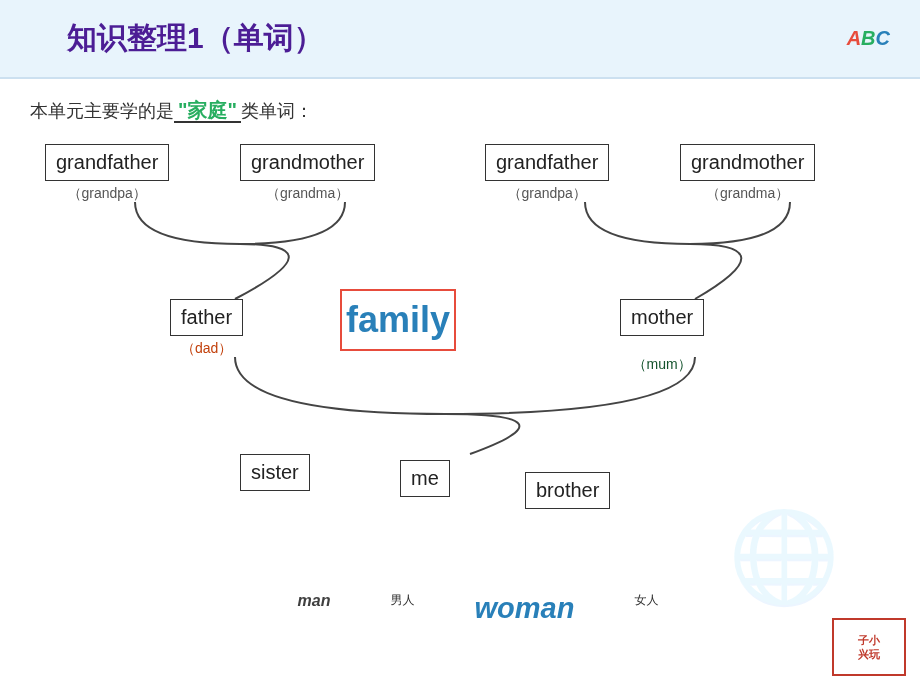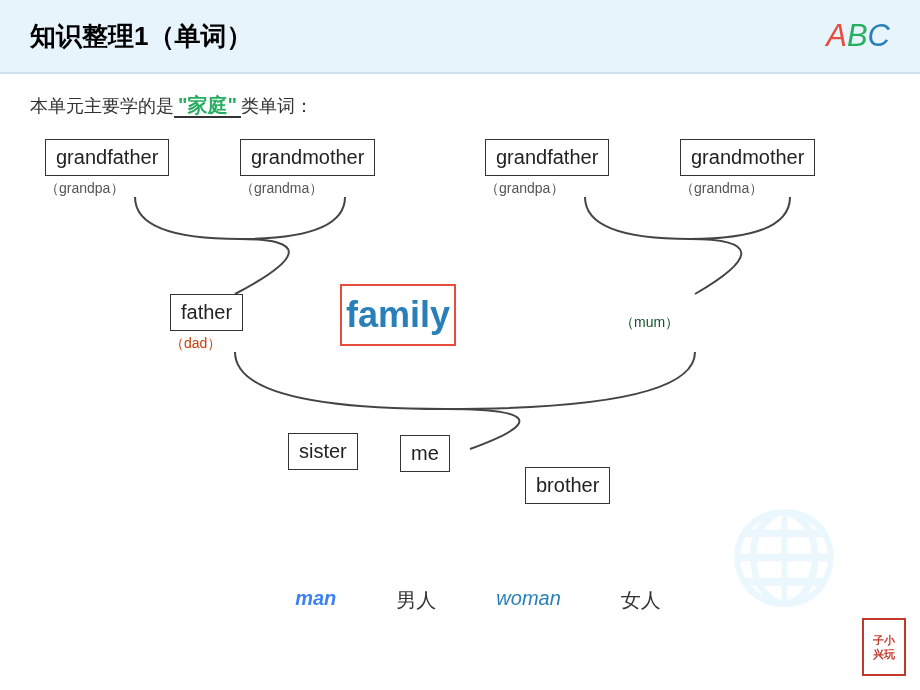--- a/index.html
+++ b/index.html
@@ -15,27 +15,28 @@
     
     .header {
       background: #e8f4fc;
       padding: 18px 30px;
       display: flex;
       align-items: center;
       justify-content: space-between;
       border-bottom: 2px solid #cce0f0;
     }
     .header-title {
-      font-size: 26px;
-      color: #000000;
-      font-weight: bold;
+      font-size: 30px;
+      color: #4c1d95;
+      font-weight: bold;
+      margin-left: 37px;
     }
     .abc-logo {
-      font-size: 31px;
-      font-weight: normal;
+      font-size: 20px;
+      font-weight: bold;
       font-style: italic;
     }
     .abc-A { color: #e74c3c; }
     .abc-B { color: #27ae60; }
     .abc-C { color: #2980b9; }
 
     
     .main {
       padding: 18px 30px 10px 30px;
       position: relative;
@@ -95,53 +96,54 @@
       width: 100%;
       height: 100%;
       pointer-events: none;
     }
 
     
     .node {
       position: absolute;
       display: flex;
       flex-direction: column;
+      align-items: center;
     }
 
     
     .vocab-row {
       display: flex;
       justify-content: center;
       gap: 60px;
       margin-top: 18px;
       font-size: 20px;
     }
-    .vocab-en-man { color: #3b82f6; font-weight: bold; font-style: italic; font-size: 20px; margin-left: 36px; }
-    .vocab-zh { color: #333; font-size: 20px; }
-    .vocab-en-woman { color: #2980b9; font-weight: normal; font-style: italic; font-size: 20px; }
+    .vocab-en-man { color: #404040; font-weight: bold; font-style: italic; font-size: 16px; margin-left: 36px; }
+    .vocab-zh { color: #333; font-size: 12px; }
+    .vocab-en-woman { color: #2980b9; font-weight: bold; font-style: italic; font-size: 29px; }
 
     
     .watermark {
       position: absolute;
       bottom: 40px;
       right: 30px;
       opacity: 0.15;
       font-size: 60px;
       color: #aac;
       font-weight: bold;
       pointer-events: none;
       user-select: none;
     }
 
     
     .stamp {
       position: absolute;
       bottom: 14px;
       right: 14px;
-      width: 44px;
+      width: 74px;
       height: 58px;
       border: 2px solid #c0392b;
       display: flex;
       flex-direction: column;
       align-items: center;
       justify-content: center;
       color: #c0392b;
       font-size: 11px;
       font-weight: bold;
       line-height: 1.3;
@@ -213,30 +215,33 @@
       <div class="alt" style="font-size:14px;color:#c2410c;margin-top:4px;">（dad）</div>
     </div>
 
     <div class="node" style="left:310px; top:145px;">
       <div class="family-box">
         <div class="word" style="font-size:36px;color:#2980b9;font-weight:bold;">family</div>
       </div>
     </div>
 
     <div class="node" style="left:590px; top:155px;">
+      <div class="word-box">
+        <div class="word">mother</div>
+      </div>
       <div class="alt" style="font-size:14px;color:#14532d;margin-top:20px;">（mum）</div>
     </div>
 
-    <div class="node" style="left:210px; top:294px;margin-left:48px;">
+    <div class="node" style="left:210px; top:310px;">
       <div class="word-box">
         <div class="word">sister</div>
       </div>
     </div>
 
-    <div class="node" style="left:370px; top:296px;">
+    <div class="node" style="left:370px; top:316px;">
       <div class="word-box">
         <div class="word">me</div>
       </div>
     </div>
 
     <div class="node" style="left:495px; top:328px;">
       <div class="word-box">
         <div class="word">brother</div>
       </div>
     </div>

